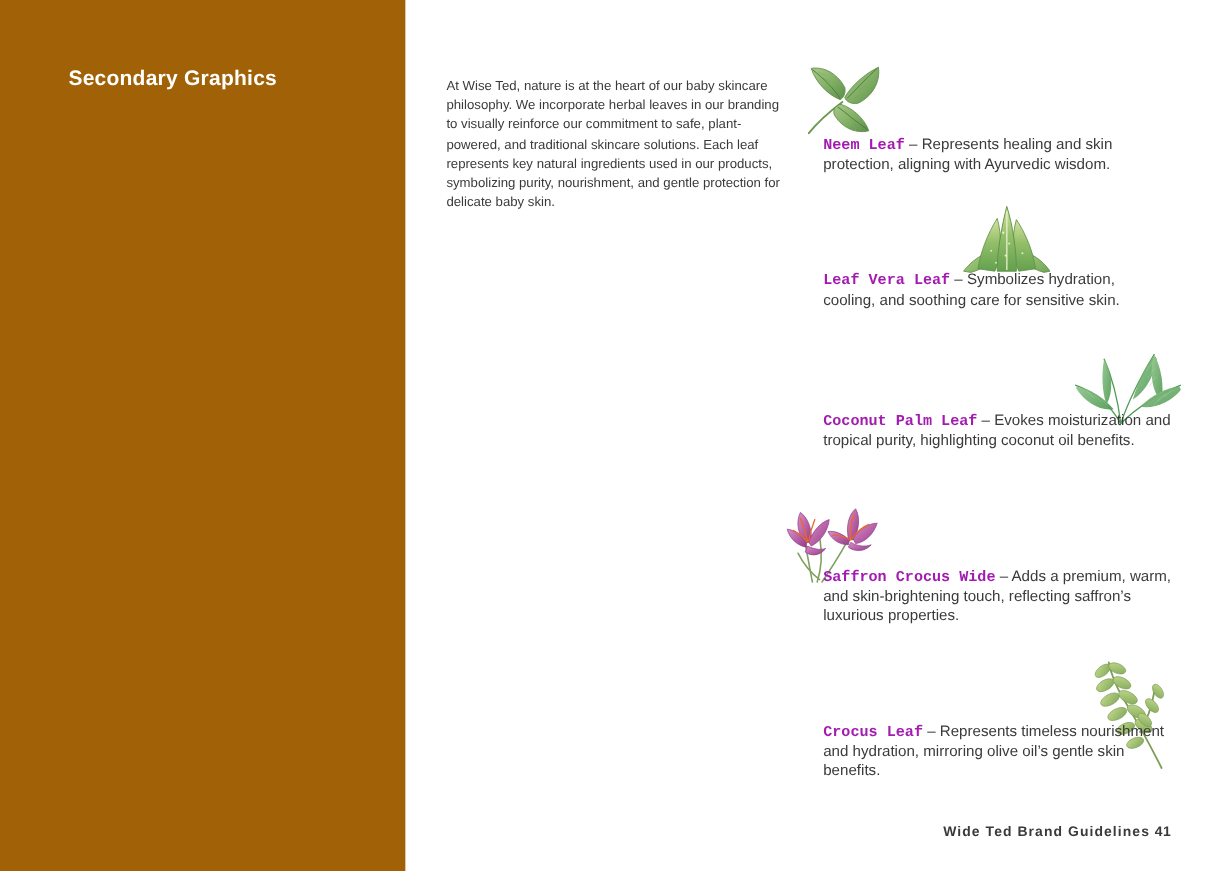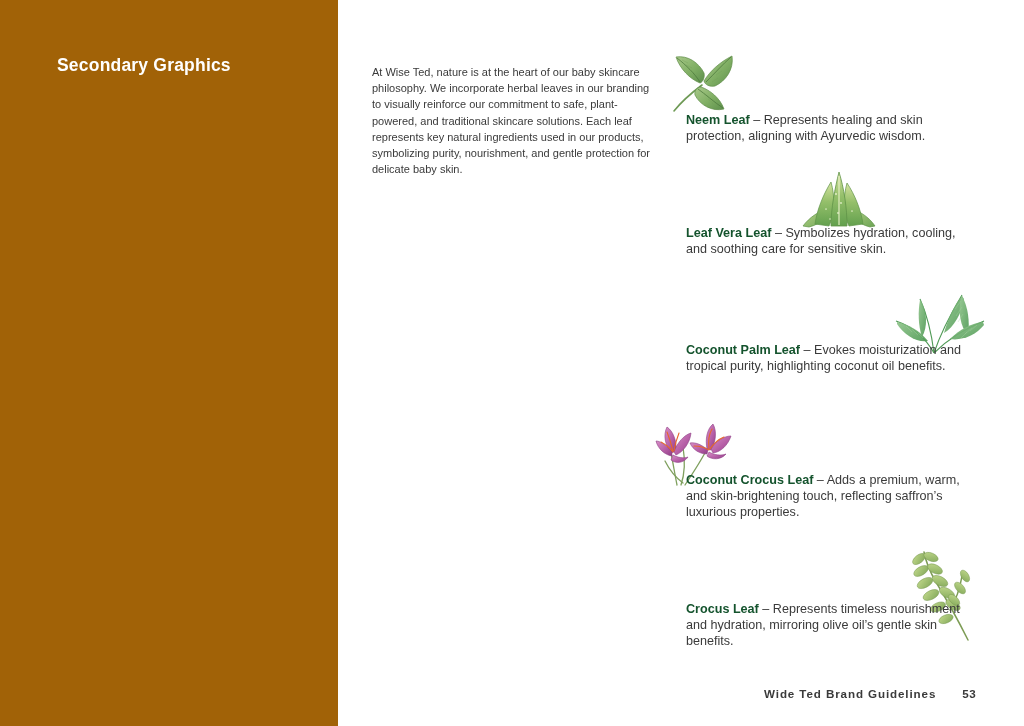--- a/index.html
+++ b/index.html
@@ -73,21 +73,22 @@
     position: absolute;
   }
   .leaf-text {
     position: absolute;
     font-size: 12.6px;
     line-height: 16.2px;
     color: #3a3a3a;
   }
   .leaf-name {
     font-weight: bold;
-    color: #14532d;
+    color: #a21caf;
+    font-family: Liberation Mono, monospace;
   }
 
   
   .entry-neem    .leaf-art  { left: 328px; top: 43px;  width: 74px;  height: 72px; }
   .entry-neem    .leaf-text { left: 348px; top: 112px; width: 282px; }
 
   .entry-aloe    .leaf-art  { left: 457px; top: 168px; width: 88px;  height: 62px; }
   .entry-aloe    .leaf-text { left: 348px; top: 225px; width: 282px; }
 
   .entry-coconut .leaf-art  { left: 546px; top: 287px; width: 106px; height: 72px; }
@@ -99,21 +100,21 @@
   .entry-olive   .leaf-art  { left: 564px; top: 546px; width: 82px;  height: 96px; }
   .entry-olive   .leaf-text { left: 348px; top: 601px; width: 285px; }
 
   
   #footer {
     position: absolute;
     right: 48px;
     bottom: 26px;
     display: flex;
     align-items: flex-start;
-    gap: 26px;
+    gap: 4px;
     font-size: 11.6px;
     font-weight: bold;
     color: #3a3a3a;
     letter-spacing: 0.9px;
     white-space: nowrap;
   }
   #footer .page-no { letter-spacing: 0.4px; }
 </style>
 </head>
 <body>
@@ -258,21 +259,21 @@
             <path d="M56 30 C61 22 69 17 76 17 C73 26 66 33 58 34 Z" fill="url(#petalG)" stroke="#8e3f86" stroke-width="0.6"></path>
             <path d="M54 33 C59 36 66 37 71 35 C66 41 57 41 52 37 Z" fill="url(#petalG)" stroke="#8e3f86" stroke-width="0.6"></path>
             <g stroke="#e8682a" stroke-width="1.1" fill="none" stroke-linecap="round">
               <path d="M54 30 C53 22 54 15 57 10"></path>
               <path d="M55 30 C59 24 64 20 69 18"></path>
               <path d="M54 31 C49 28 44 27 39 27"></path>
             </g>
           </g>
         </svg>
       </div>
-      <div class="leaf-text"><span class="leaf-name">Coconut Crocus Leaf</span><span> – </span><span>Adds a premium, warm, and skin-brightening touch, reflecting saffron’s luxurious properties.</span></div>
+      <div class="leaf-text"><span class="leaf-name">Saffron Crocus Wide</span><span> – </span><span>Adds a premium, warm, and skin-brightening touch, reflecting saffron’s luxurious properties.</span></div>
     </div>
 
     <div class="leaf-entry entry-olive">
       <div class="leaf-art">
         <svg viewBox="0 0 82 96" width="82" height="96" xmlns="http://www.w3.org/2000/svg">
           <defs>
             <linearGradient id="oliveG" x1="0" y1="0" x2="1" y2="1">
               <stop offset="0%" stop-color="#c2d98c"></stop>
               <stop offset="100%" stop-color="#82a85a"></stop>
             </linearGradient>
@@ -299,16 +300,16 @@
           </g>
         </svg>
       </div>
       <div class="leaf-text"><span class="leaf-name">Crocus Leaf</span><span> – </span><span>Represents timeless nourishment and hydration, mirroring olive oil’s gentle skin benefits.</span></div>
     </div>
 
   </div>
 
   <div id="footer">
     <span>Wide Ted Brand Guidelines</span>
-    <span class="page-no">53</span>
+    <span class="page-no">41</span>
   </div>
 
 </div>
 
 </body></html>

